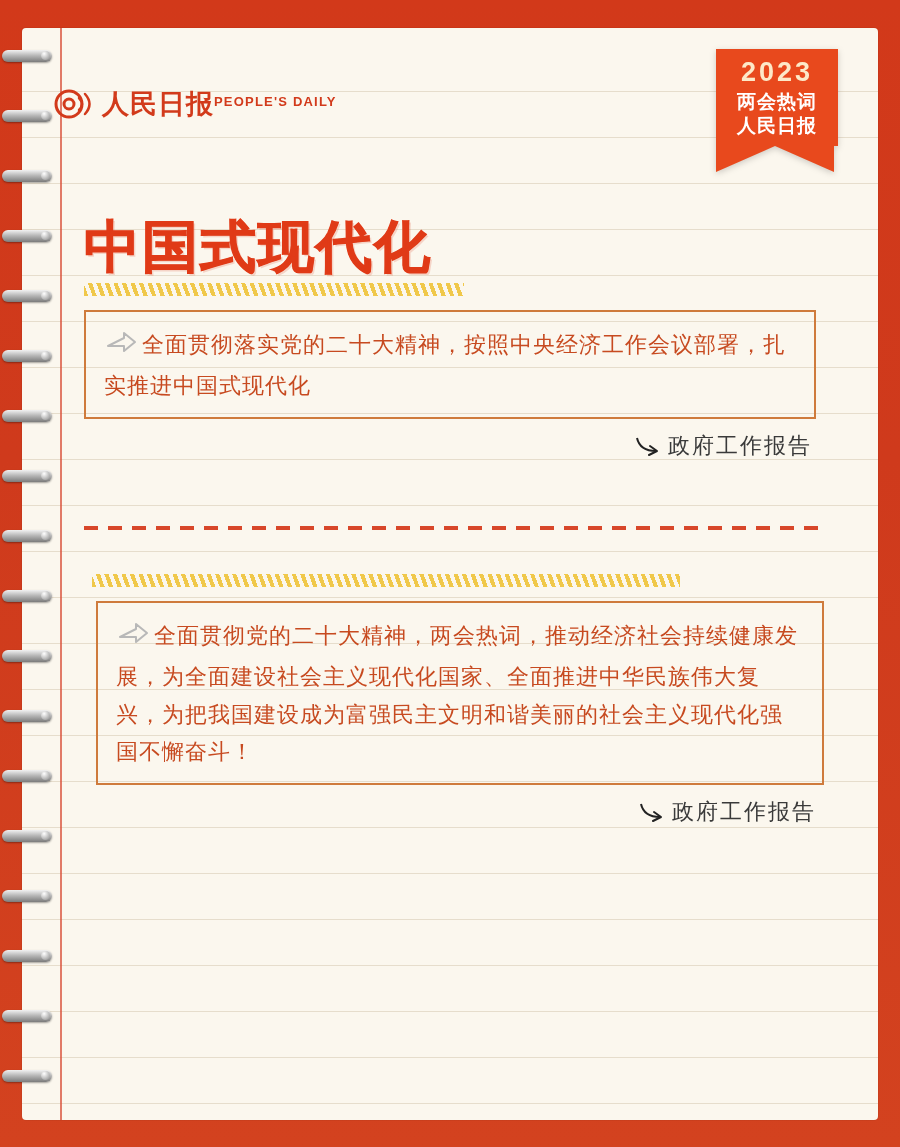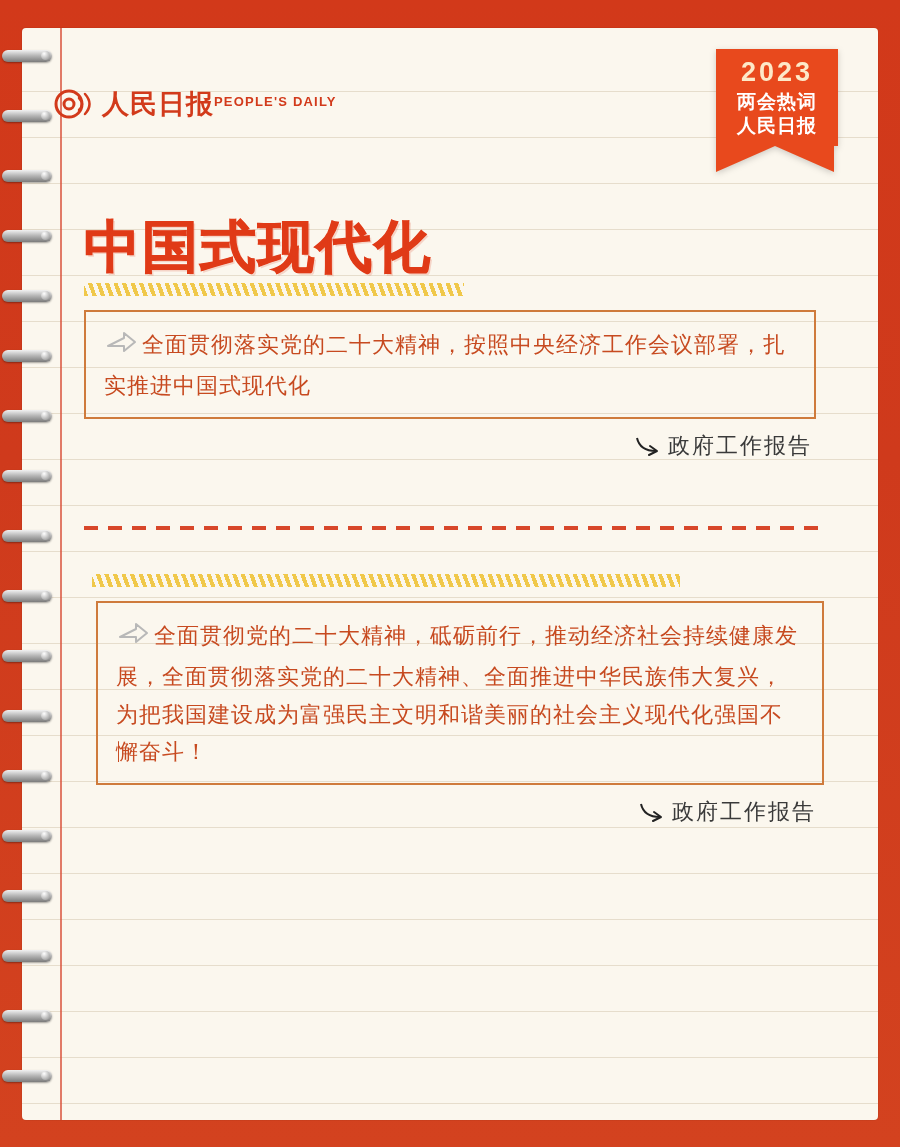--- a/index.html
+++ b/index.html
@@ -294,21 +294,21 @@
     <div class="divider" style="top:498px;"></div>
 
     <div class="section" style="top:540px;">
       <div class="highlight-bar" style="width:588px; margin-left:8px;"></div>
 
       <div class="quote-box" style="margin-left:12px; margin-right:14px;">
         <span class="cursor-icon">
           <svg viewBox="0 0 34 26" width="34" height="26">
             <path d="M4 16 L20 8 L20 3 L31 12 L20 21 L20 16 Z" fill="none" stroke="#b8b8b8" stroke-width="2" stroke-linejoin="round"></path>
           </svg>
-        </span><span>全面贯彻党的二十大精神，砥砺前行，推动经济社会持续健康发展，全面贯彻落实党的二十大精神、全面推进中华民族伟大复兴，为把我国建设成为富强民主文明和谐美丽的社会主义现代化强国不懈奋斗！</span>
+        </span><span>全面贯彻党的二十大精神，两会热词，推动经济社会持续健康发展，为全面建设社会主义现代化国家、全面推进中华民族伟大复兴，为把我国建设成为富强民主文明和谐美丽的社会主义现代化强国不懈奋斗！</span>
       </div>
 
       <div class="source" style="margin-right:22px;">
         <span class="arrow-icon">
           <svg viewBox="0 0 28 22" width="28" height="22">
             <path d="M3 3 Q6 16 22 16" fill="none" stroke="#222" stroke-width="2"></path>
             <path d="M16 11 L23 16 L15 20" fill="none" stroke="#222" stroke-width="2" stroke-linejoin="round" stroke-linecap="round"></path>
           </svg>
         </span>
         <span>政府工作报告</span>

